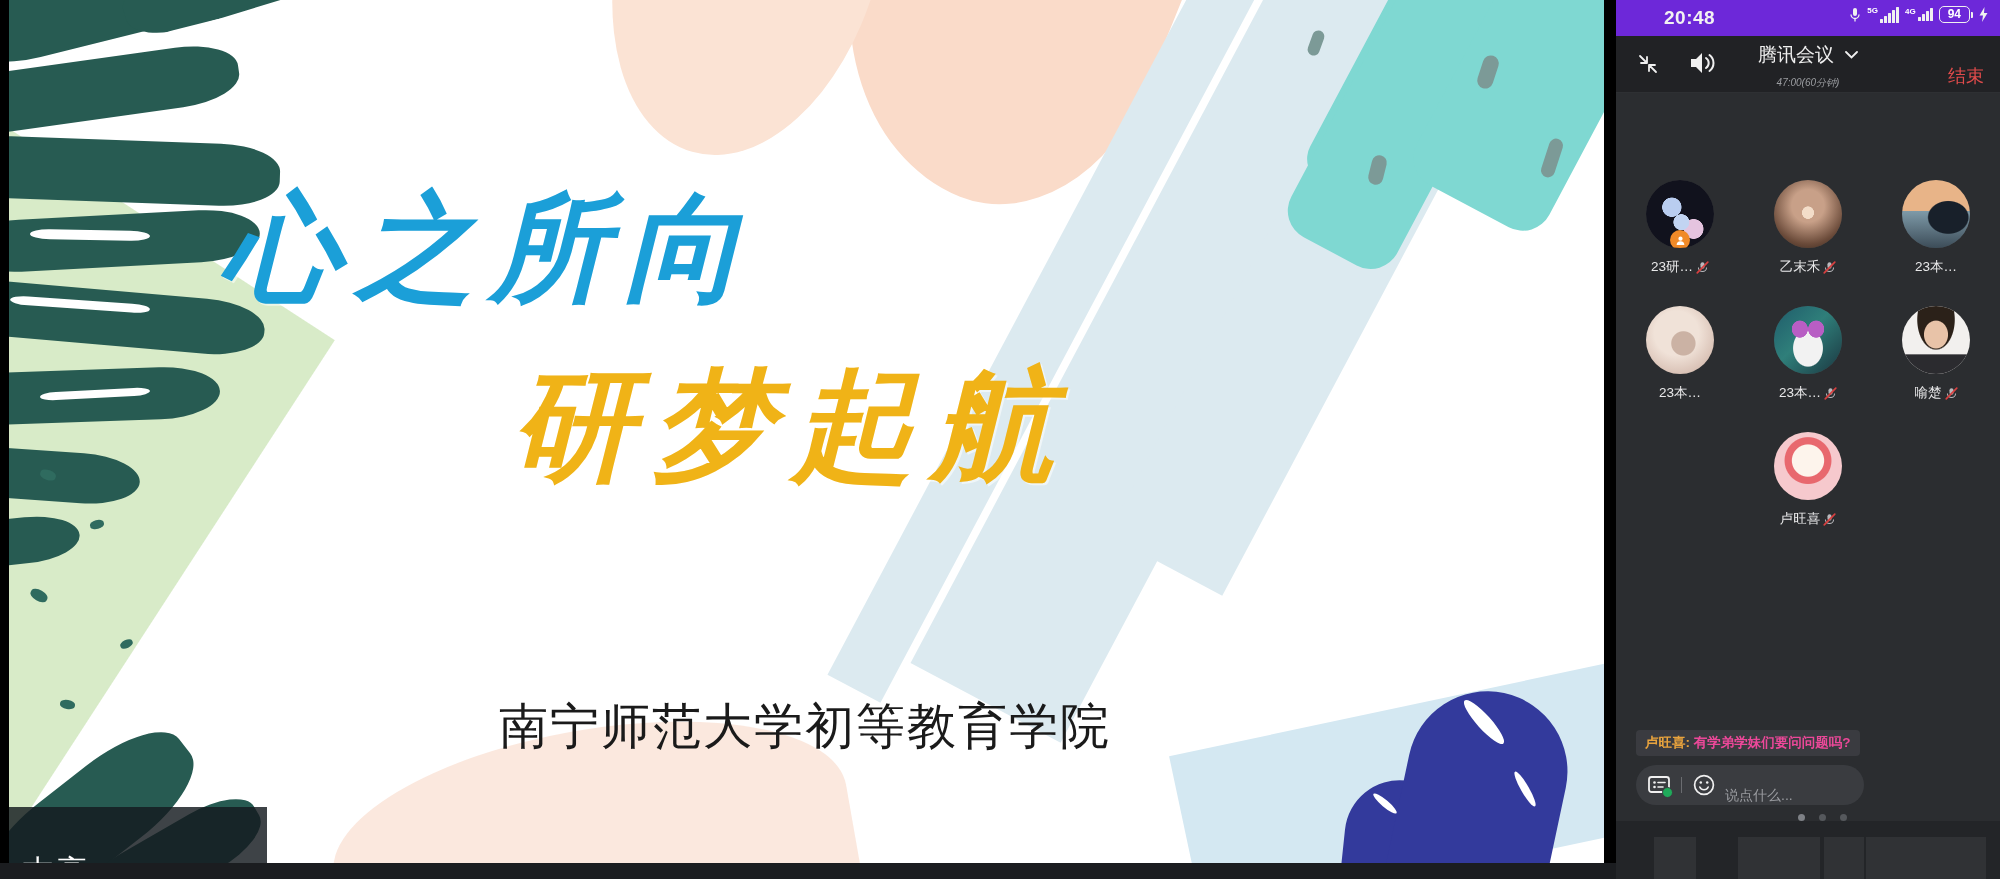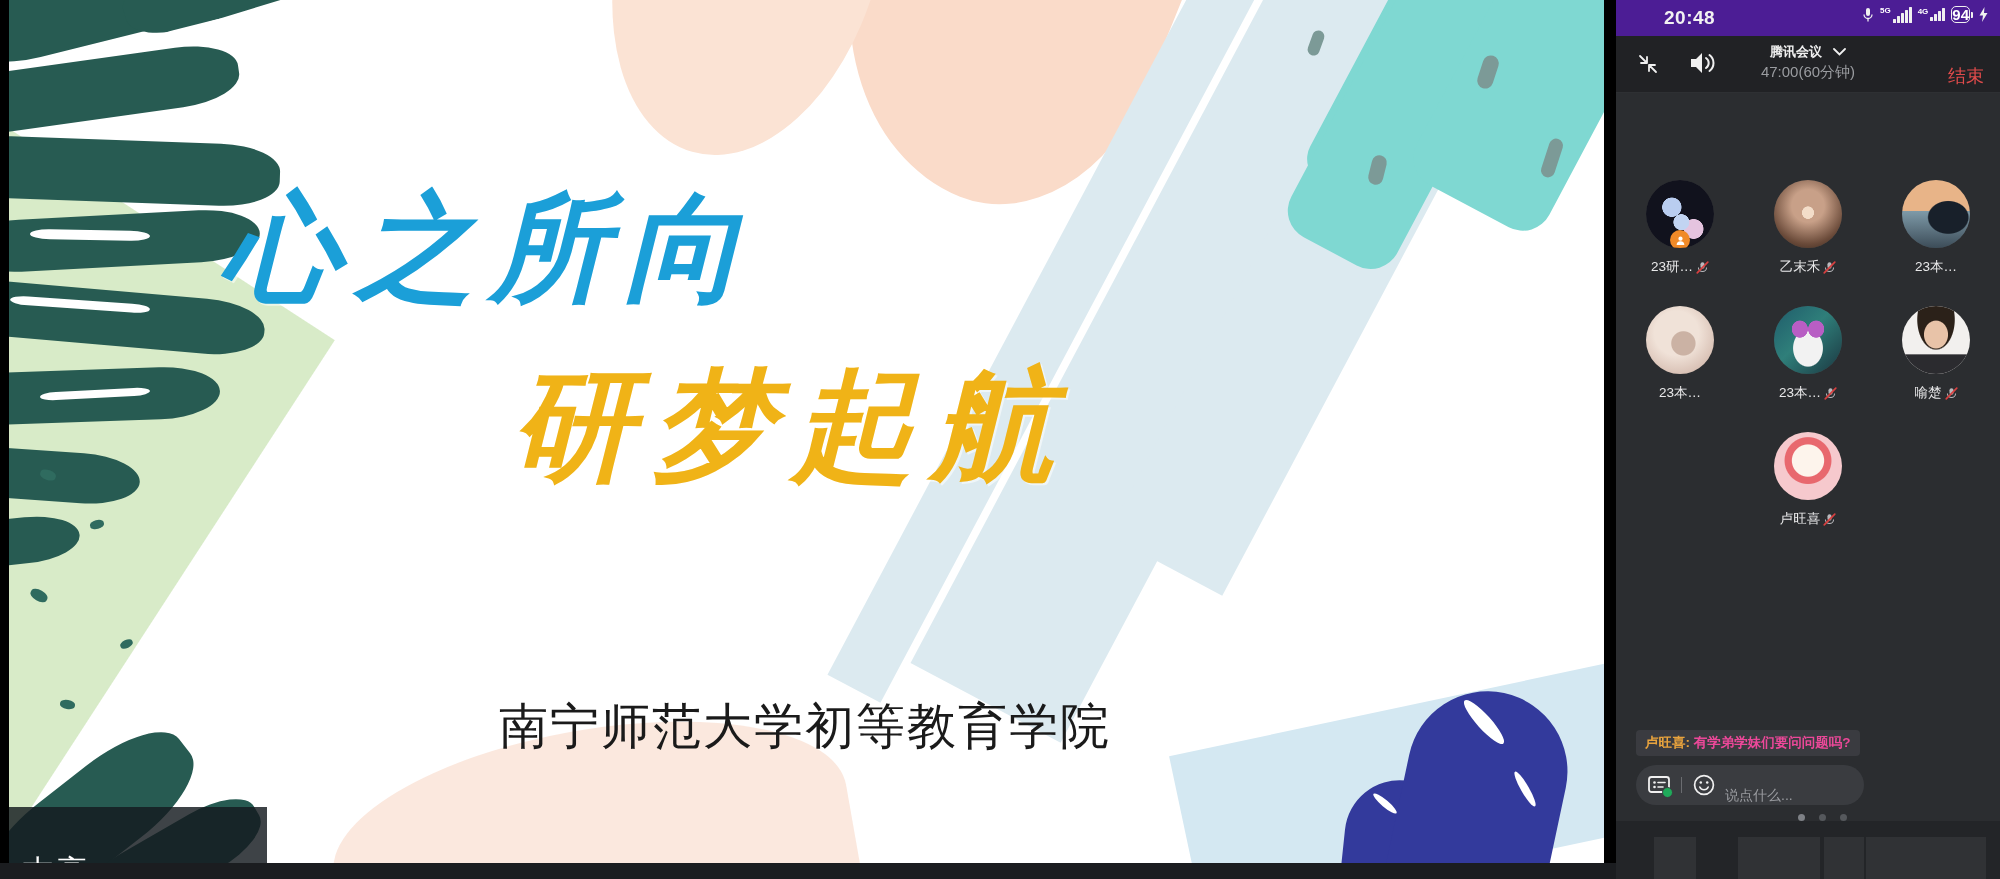--- a/index.html
+++ b/index.html
@@ -148,58 +148,58 @@
   
   #phone{
     position:absolute;left:1616px;top:0;
     width:384px;height:879px;
     background:#2b2d30;
     color:#fff;
     overflow:hidden;
   }
   
   #statusbar{
-    position:relative;height:36px;background:#4c1d95;
+    position:relative;height:36px;background:#6d28d9;
     display:flex;align-items:center;
   }
   #clock{
     position:absolute;left:48px;top:7px;
     font-size:19px;font-weight:700;letter-spacing:.5px;
     color:#f2f2f2;
   }
   #sysicons{
     position:absolute;right:12px;top:6px;
     display:flex;align-items:center;gap:6px;
   }
   .netgrp{display:flex;align-items:flex-end;gap:1px;}
   .netlabel{font-size:8px;font-weight:700;line-height:8px;margin-right:1px;align-self:flex-start;}
   .bar{width:3px;background:#f0f0f0;border-radius:.5px;}
   .bar.b1{height:4px;}.bar.b2{height:7px;}.bar.b3{height:10px;}.bar.b4{height:13px;}.bar.b5{height:16px;}
   #battery{
     display:flex;align-items:center;
     border:1.6px solid #f0f0f0;border-radius:5px;
-    padding:0 0;height:15px;font-size:15px;font-weight:700;line-height:15px;
+    padding:0 8px;height:15px;font-size:12px;font-weight:700;line-height:15px;
   }
   #battery-nub{width:2px;height:6px;background:#f0f0f0;border-radius:0 1px 1px 0;margin-left:1px;}
 
   
   #mtg-header{
     position:relative;height:56px;background:#212225;
     border-bottom:1px solid #2e3033;
   }
   #collapse-btn{position:absolute;left:20px;top:16px;width:24px;height:24px;cursor:pointer;}
   #speaker-btn{position:absolute;left:72px;top:14px;width:28px;height:26px;cursor:pointer;}
   #mtg-title-wrap{
     position:absolute;left:0;right:0;top:6px;text-align:center;pointer-events:none;
   }
   #mtg-title{
-    font-size:13px;color:#f0f0f0;font-weight:700;display:inline-flex;align-items:center;gap:11px;
+    font-size:19px;color:#f0f0f0;font-weight:400;display:inline-flex;align-items:center;gap:11px;
     pointer-events:auto;cursor:pointer;
   }
-  #mtg-sub{font-size:15px;color:#9a9ca0;margin-top:2px;}
+  #mtg-sub{font-size:10px;color:#9a9ca0;margin-top:8px;font-style:italic;}
   #end-btn{
     position:absolute;right:16px;top:28px;
     color:#e04b4b;font-size:18px;cursor:pointer;
   }
 
   
   #grid{
     position:absolute;left:0;top:92px;width:384px;height:580px;
     padding-top:88px;box-sizing:border-box;
   }

